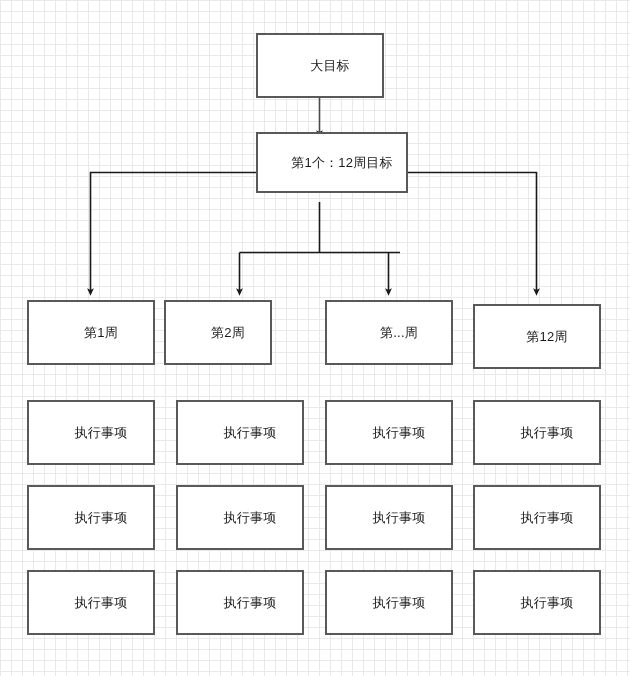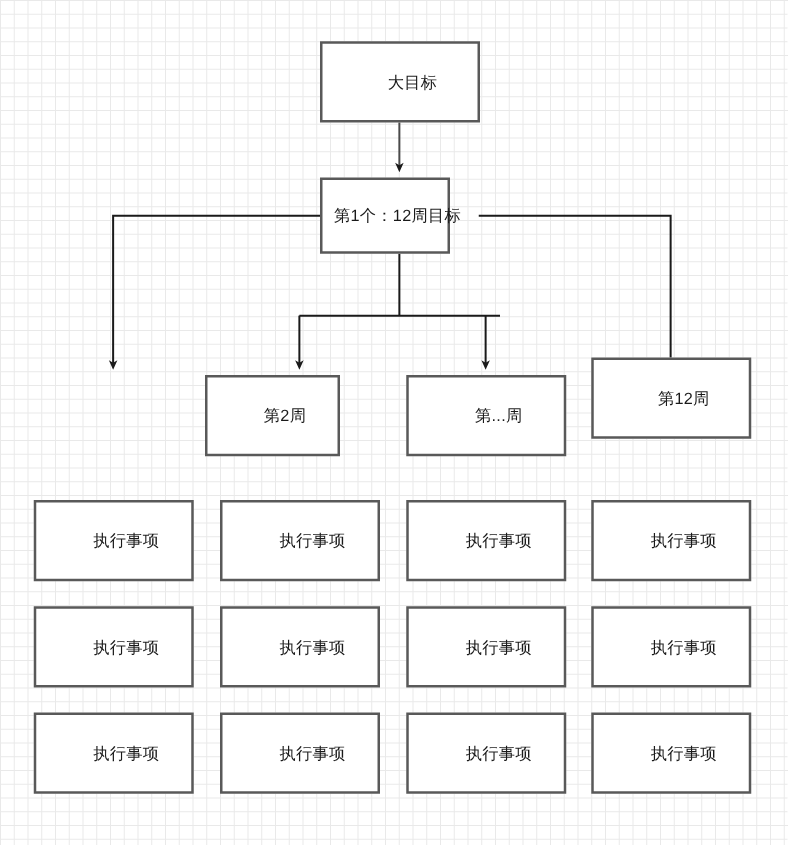--- a/index.html
+++ b/index.html
@@ -96,31 +96,34 @@
 
     <g>
       <path d="M 388.5 252.5 L 388.5 292" stroke="#1a1a1a" stroke-width="1.6" fill="none" marker-end="url(#arrowhead)"></path>
     </g>
   </svg>
 
   <div class="node" style="left:256px; top:33px; width:128px; height:65px;">
     <span class="node-label">大目标</span>
   </div>
 
-  <div class="node" style="left:256px; top:142px; width:104px; height:61px;">
+  <div class="node" style="left:256px; top:132px; width:152px; height:61px;">
     <span class="node-label">第1个：12周目标</span>
   </div>
 
+  <div class="node" style="left:27px; top:300px; width:128px; height:65px;">
+    <span class="node-label">第1周</span>
+  </div>
   <div class="node" style="left:164px; top:300px; width:108px; height:65px;">
     <span class="node-label">第2周</span>
   </div>
   <div class="node" style="left:325px; top:300px; width:128px; height:65px;align-items:center;">
     <span class="node-label">第...周</span>
   </div>
-  <div class="node" style="left:473px; top:286px; width:128px; height:65px;">
+  <div class="node" style="left:473px; top:304px; width:128px; height:65px;">
     <span class="node-label">第12周</span>
   </div>
 
   <div class="node" style="left:27px; top:400px; width:128px; height:65px;">
     <span class="node-label">执行事项</span>
   </div>
   <div class="node" style="left:176px; top:400px; width:128px; height:65px;">
     <span class="node-label">执行事项</span>
   </div>
   <div class="node" style="left:325px; top:400px; width:128px; height:65px;">

